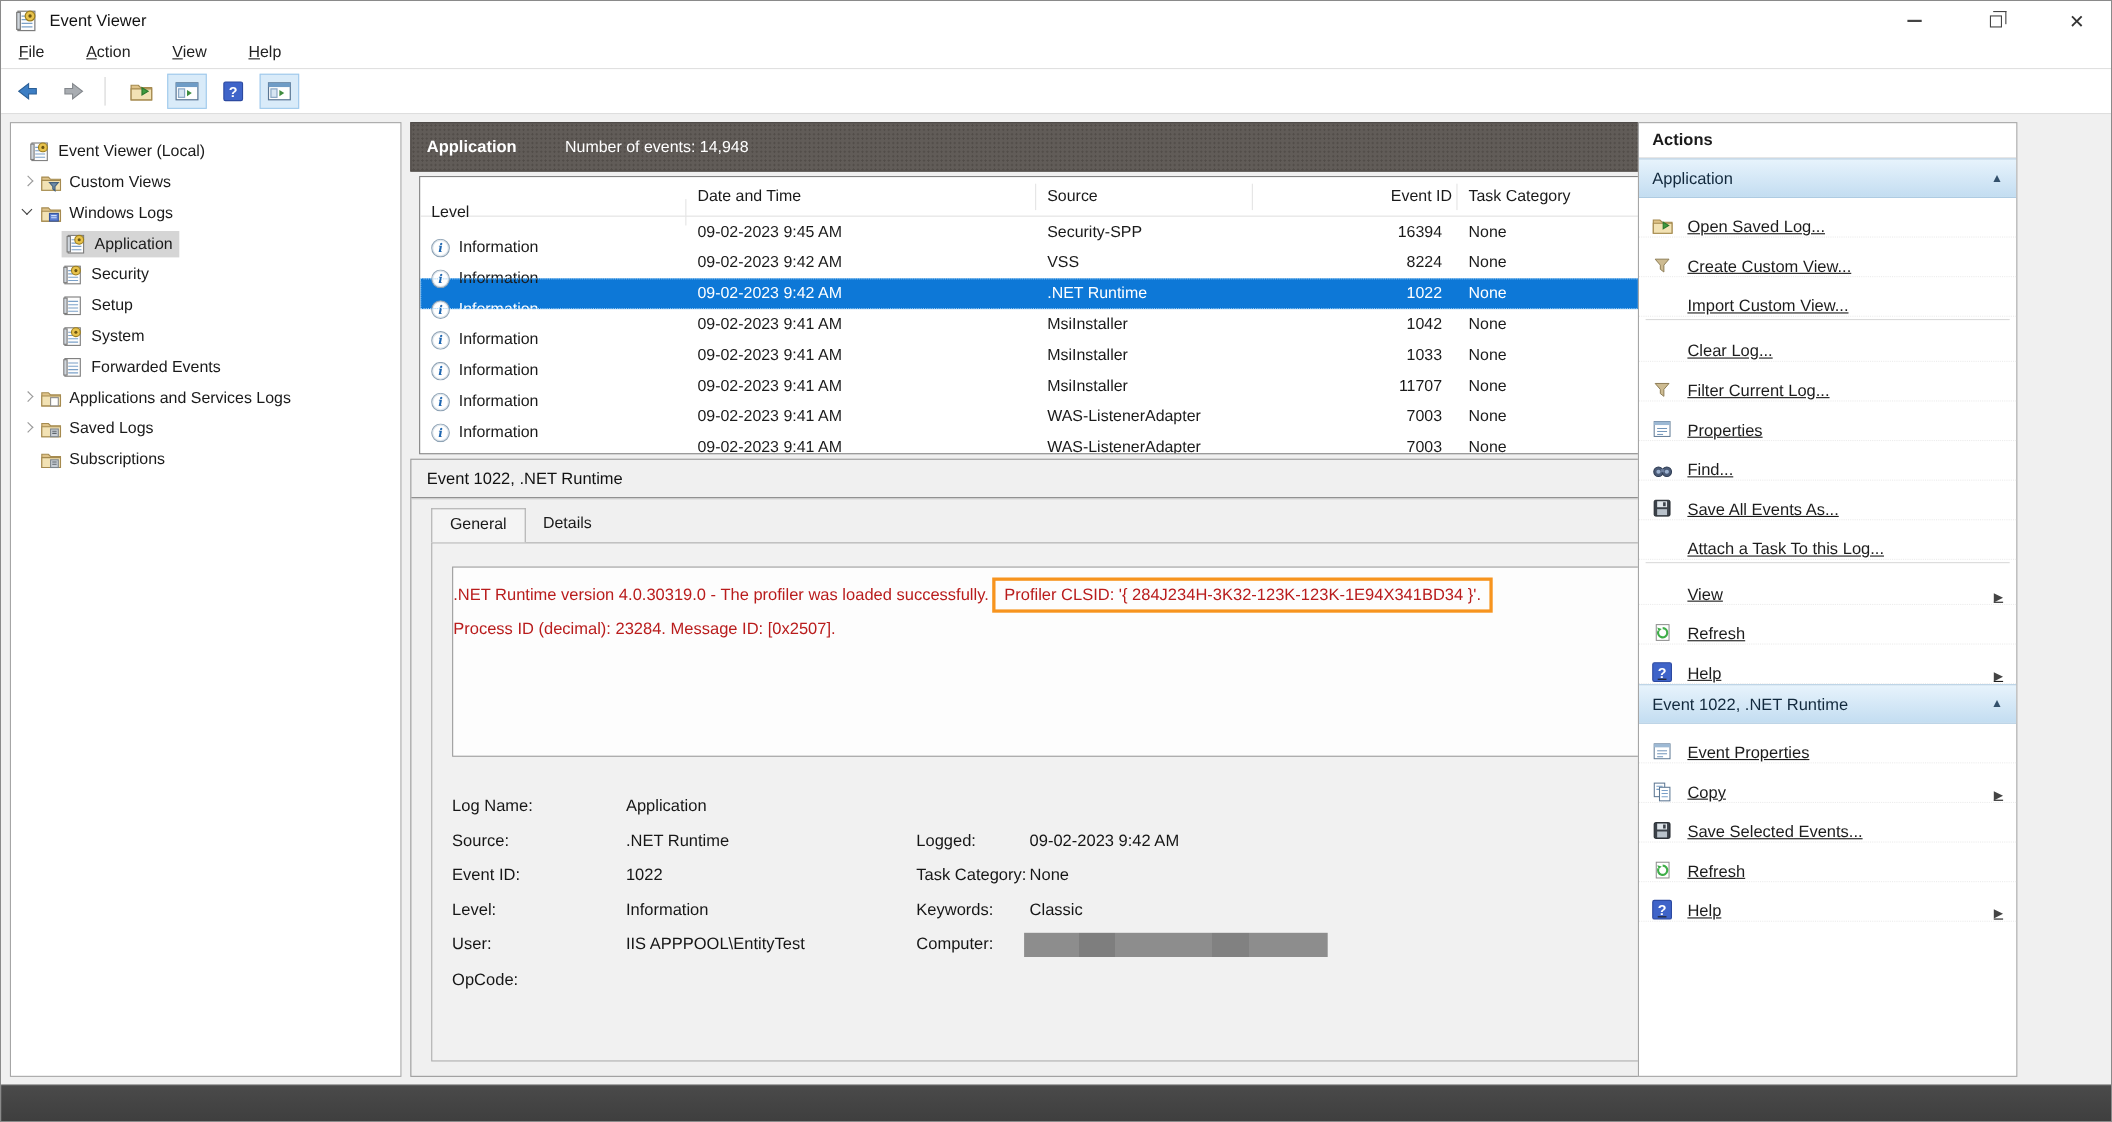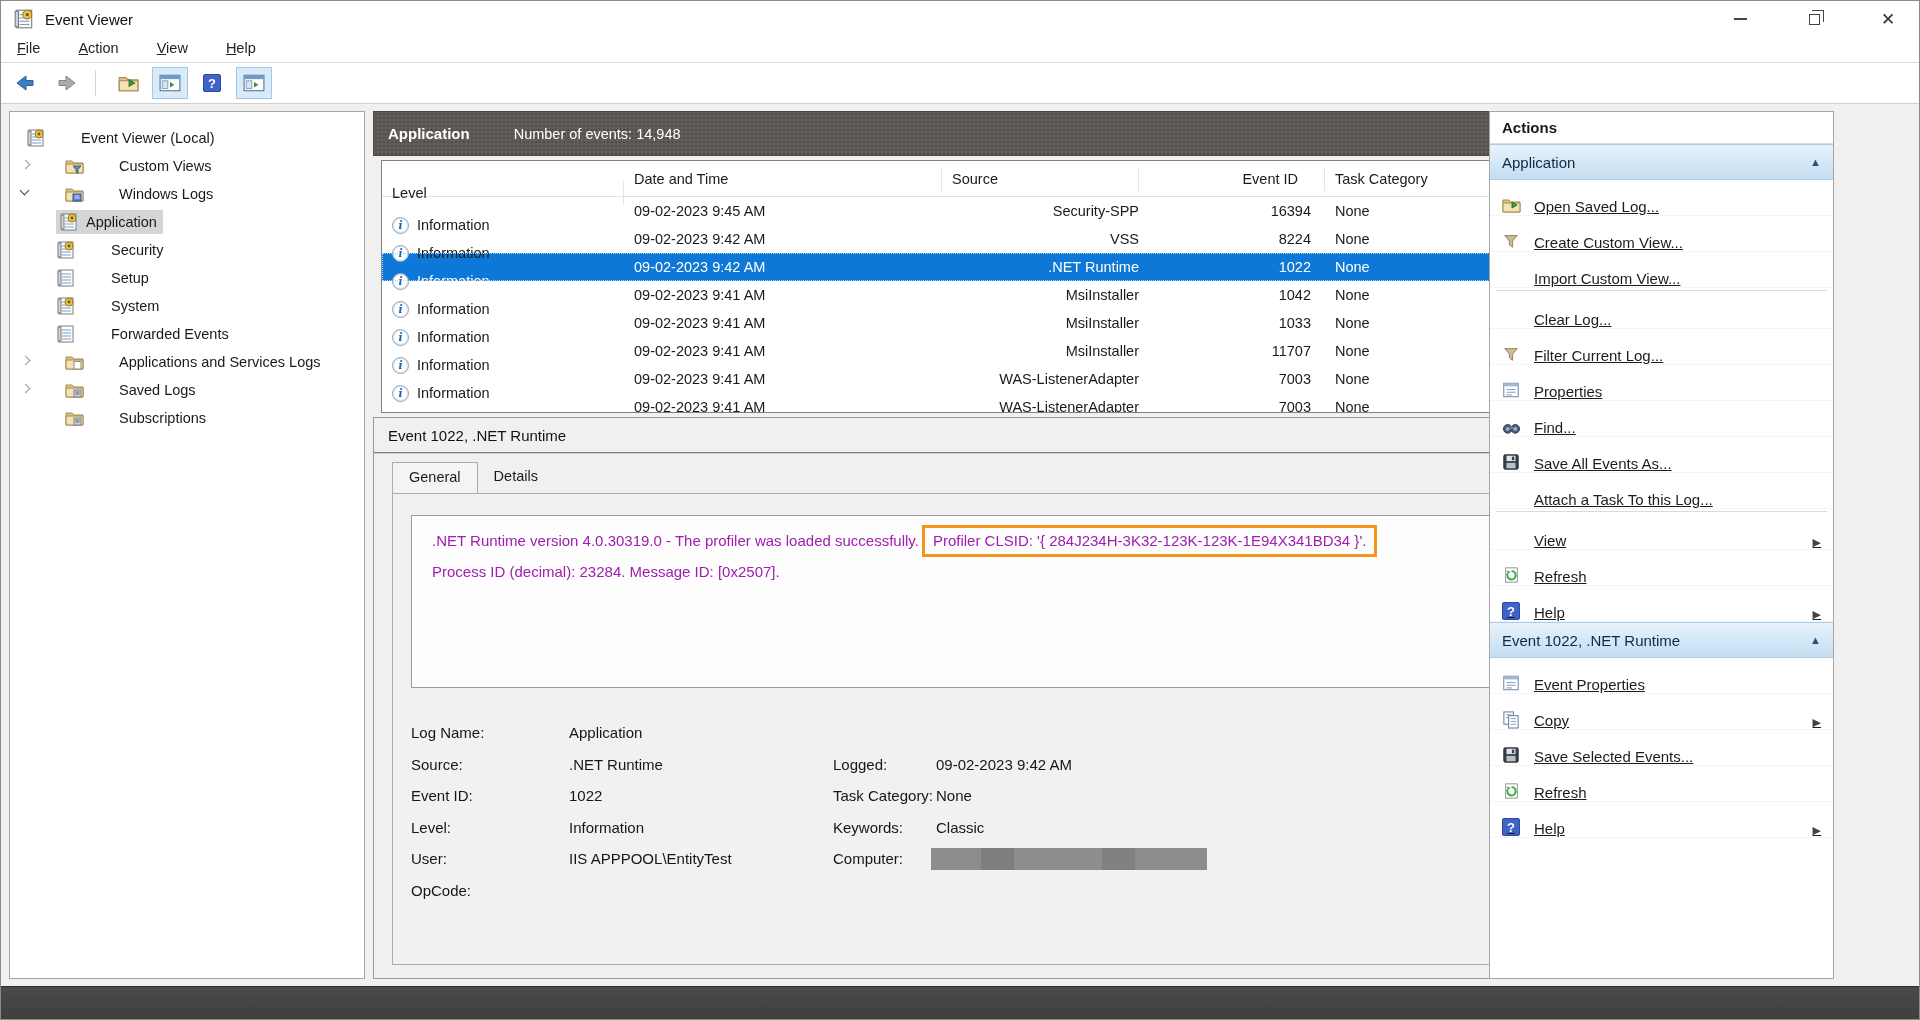--- a/index.html
+++ b/index.html
@@ -29,21 +29,21 @@
   .tb-btn { width:36px; height:32px; margin-left:6px; display:flex; align-items:center; justify-content:center; border:1px solid transparent; }
   .tb-btn.toggled { background:#d9ebf9; border:1px solid #9fc9ec; }
   .tb-sep { width:1px; height:26px; background:#d5d5d5; margin:0 8px 0 10px; }
 
   
   #content { position:absolute; left:0; top:103px; width:1920px; height:882px; background:#f0f0f0; }
   #footer { position:absolute; left:0; top:985px; width:1920px; height:35px; background:linear-gradient(#4a4a4a,#3e3e3e); border-top:1px solid #2e2e2e; }
 
   
   #tree-panel { position:absolute; left:8px; top:7px; width:356px; height:868px; background:#fff; border:1px solid #a6a6a6; padding-top:12px; overflow:hidden; }
-  .t-item { display:flex; align-items:center; height:28px; font-size:14.5px; color:#1a1a1a; white-space:nowrap;gap:28px; }
+  .t-item { display:flex; align-items:center; height:28px; font-size:14.5px; color:#1a1a1a; white-space:nowrap; }
   .t-exp { width:14px; flex:none; margin-right:4px; position:relative; }
   .chev-r { position:absolute; left:4px; top:-5px; width:7px; height:7px; border-right:1.6px solid #9a9a9a; border-top:1.6px solid #9a9a9a; transform:rotate(45deg); }
   .chev-d { position:absolute; left:3px; top:-7px; width:7px; height:7px; border-right:1.8px solid #404040; border-bottom:1.8px solid #404040; transform:rotate(45deg); }
   .lvl0 { padding-left:16px; }
   .lvl1 { padding-left:8px; }
   .lvl2 { padding-left:46px; }
   .t-icon { width:20px; height:18px; flex:none; margin-right:7px; }
   .t-hl { display:flex; align-items:center; padding:3px 6px 3px 3px; }
   .t-hl.selected { background:#d5d5d5; }
 
@@ -56,24 +56,24 @@
     background-size:4px 4px;
     border:1px solid #4d4845; display:flex; align-items:center; color:#fff; }
   #list-header .lh-title { font-weight:bold; font-size:15px; margin-left:14px; }
   #list-header .lh-sub { font-size:14.5px; margin-left:44px; }
 
   #event-table { position:absolute; left:8px; top:49px; width:1174px; height:253px; background:#fff; border:1px solid #828282; overflow:hidden; }
   .tbl-head { display:flex; height:36px; align-items:center; border-bottom:1px solid #e2e2e2; font-size:14.5px; color:#1a1a1a; }
   .tbl-head .hc { height:24px; display:flex; align-items:center; border-right:1px solid #e4e4e4; padding-left:10px; }
   .c-level { width:242px; flex:none;margin-top:28px; }
   .c-date  { width:318px; flex:none; }
-  .c-src   { width:197px; flex:none;text-align:right; }
+  .c-src   { width:197px; flex:none; }
   .c-id    { width:186px; flex:none; }
   .c-task  { width:197px; flex:none; }
-  .hc.c-id { justify-content:flex-end; padding-right:26px; }
+  .hc.c-id { justify-content:flex-end; padding-right:4px; }
   .tbl-body { position:relative; height:216px; overflow:hidden; }
   .row { display:flex; align-items:center; height:28px; font-size:14.5px; color:#1a1a1a; }
   .row .cell { padding-left:10px; white-space:nowrap; overflow:hidden; }
   .row .cell.c-id { text-align:right; padding-right:14px; padding-left:0; }
   .row.selected { background:#0d78d7; color:#fff; outline:1px dotted #9fd0f5; outline-offset:-1px; }
   .lvl-cell { display:flex; align-items:center; }
   .info-ic { width:17px; height:17px; border-radius:50%; background:#fff; border:1px solid #8fa3b5; box-shadow:inset 0 0 0 1px #dfe7ee;
              color:#1f66b0; font-family:"DejaVu Serif", serif; font-style:italic; font-weight:bold; font-size:11px;
              display:inline-flex; align-items:center; justify-content:center; margin-right:8px; flex:none; }
   
@@ -86,21 +86,21 @@
   #detail { position:absolute; left:0; top:306px; width:1190px; height:562px; background:#f0f0f0; border:1px solid #9a9a9a; }
   #detail-header { height:36px; display:flex; align-items:center; border-bottom:2px groove #cfcfcf; }
   #detail-header .dh-title { font-size:15px; margin-left:14px; color:#111; }
   #detail-close { margin-left:auto; margin-right:14px; font-size:15px; color:#333; }
 
   #tabs { position:absolute; left:18px; top:44px; height:32px; display:flex; align-items:flex-start; }
   .tab { font-size:14.5px; padding:6px 16px; color:#1a1a1a; }
   .tab.active { background:#f4f4f4; border:1px solid #adadad; border-bottom:none; position:relative; z-index:2; padding-bottom:8px; }
   #tabbox { position:absolute; left:18px; top:75px; width:1158px; height:472px; border:1px solid #adadad; background:#f1f1f1; }
 
-  #desc-box { position:absolute; left:18px; top:21px; width:1086px; height:173px; background:#fdfdfd; border:1px solid #9b9b9b; padding:9px 20px; font-size:15px; line-height:30px; color:#a21caf; }
+  #desc-box { position:absolute; left:18px; top:21px; width:1086px; height:173px; background:#fdfdfd; border:1px solid #9b9b9b; padding:9px 0; font-size:15px; line-height:30px; color:#b91c1c; }
   #clsid-hl { display:inline-block; border:3px solid #F7941E; padding:1px 8px; margin-left:3px; line-height:24px; }
 
   #fields { position:absolute; left:18px; top:224px; width:1120px; font-size:15px; color:#161616; }
   .f-row { position:relative; height:31.5px; }
   .f-label { position:absolute; left:0; top:6px; }
   .f-value { position:absolute; left:158px; top:6px; white-space:nowrap; }
   .f-label.r { left:422px; }
   .f-value.r { left:525px; }
   #computer-redacted { position:absolute; left:520px; top:4px; width:276px; height:22px;
      background:linear-gradient(90deg,#8d8d8d 0 18%, #7e7e7e 18% 30%, #8d8d8d 30% 62%, #818181 62% 74%, #8d8d8d 74%); }

